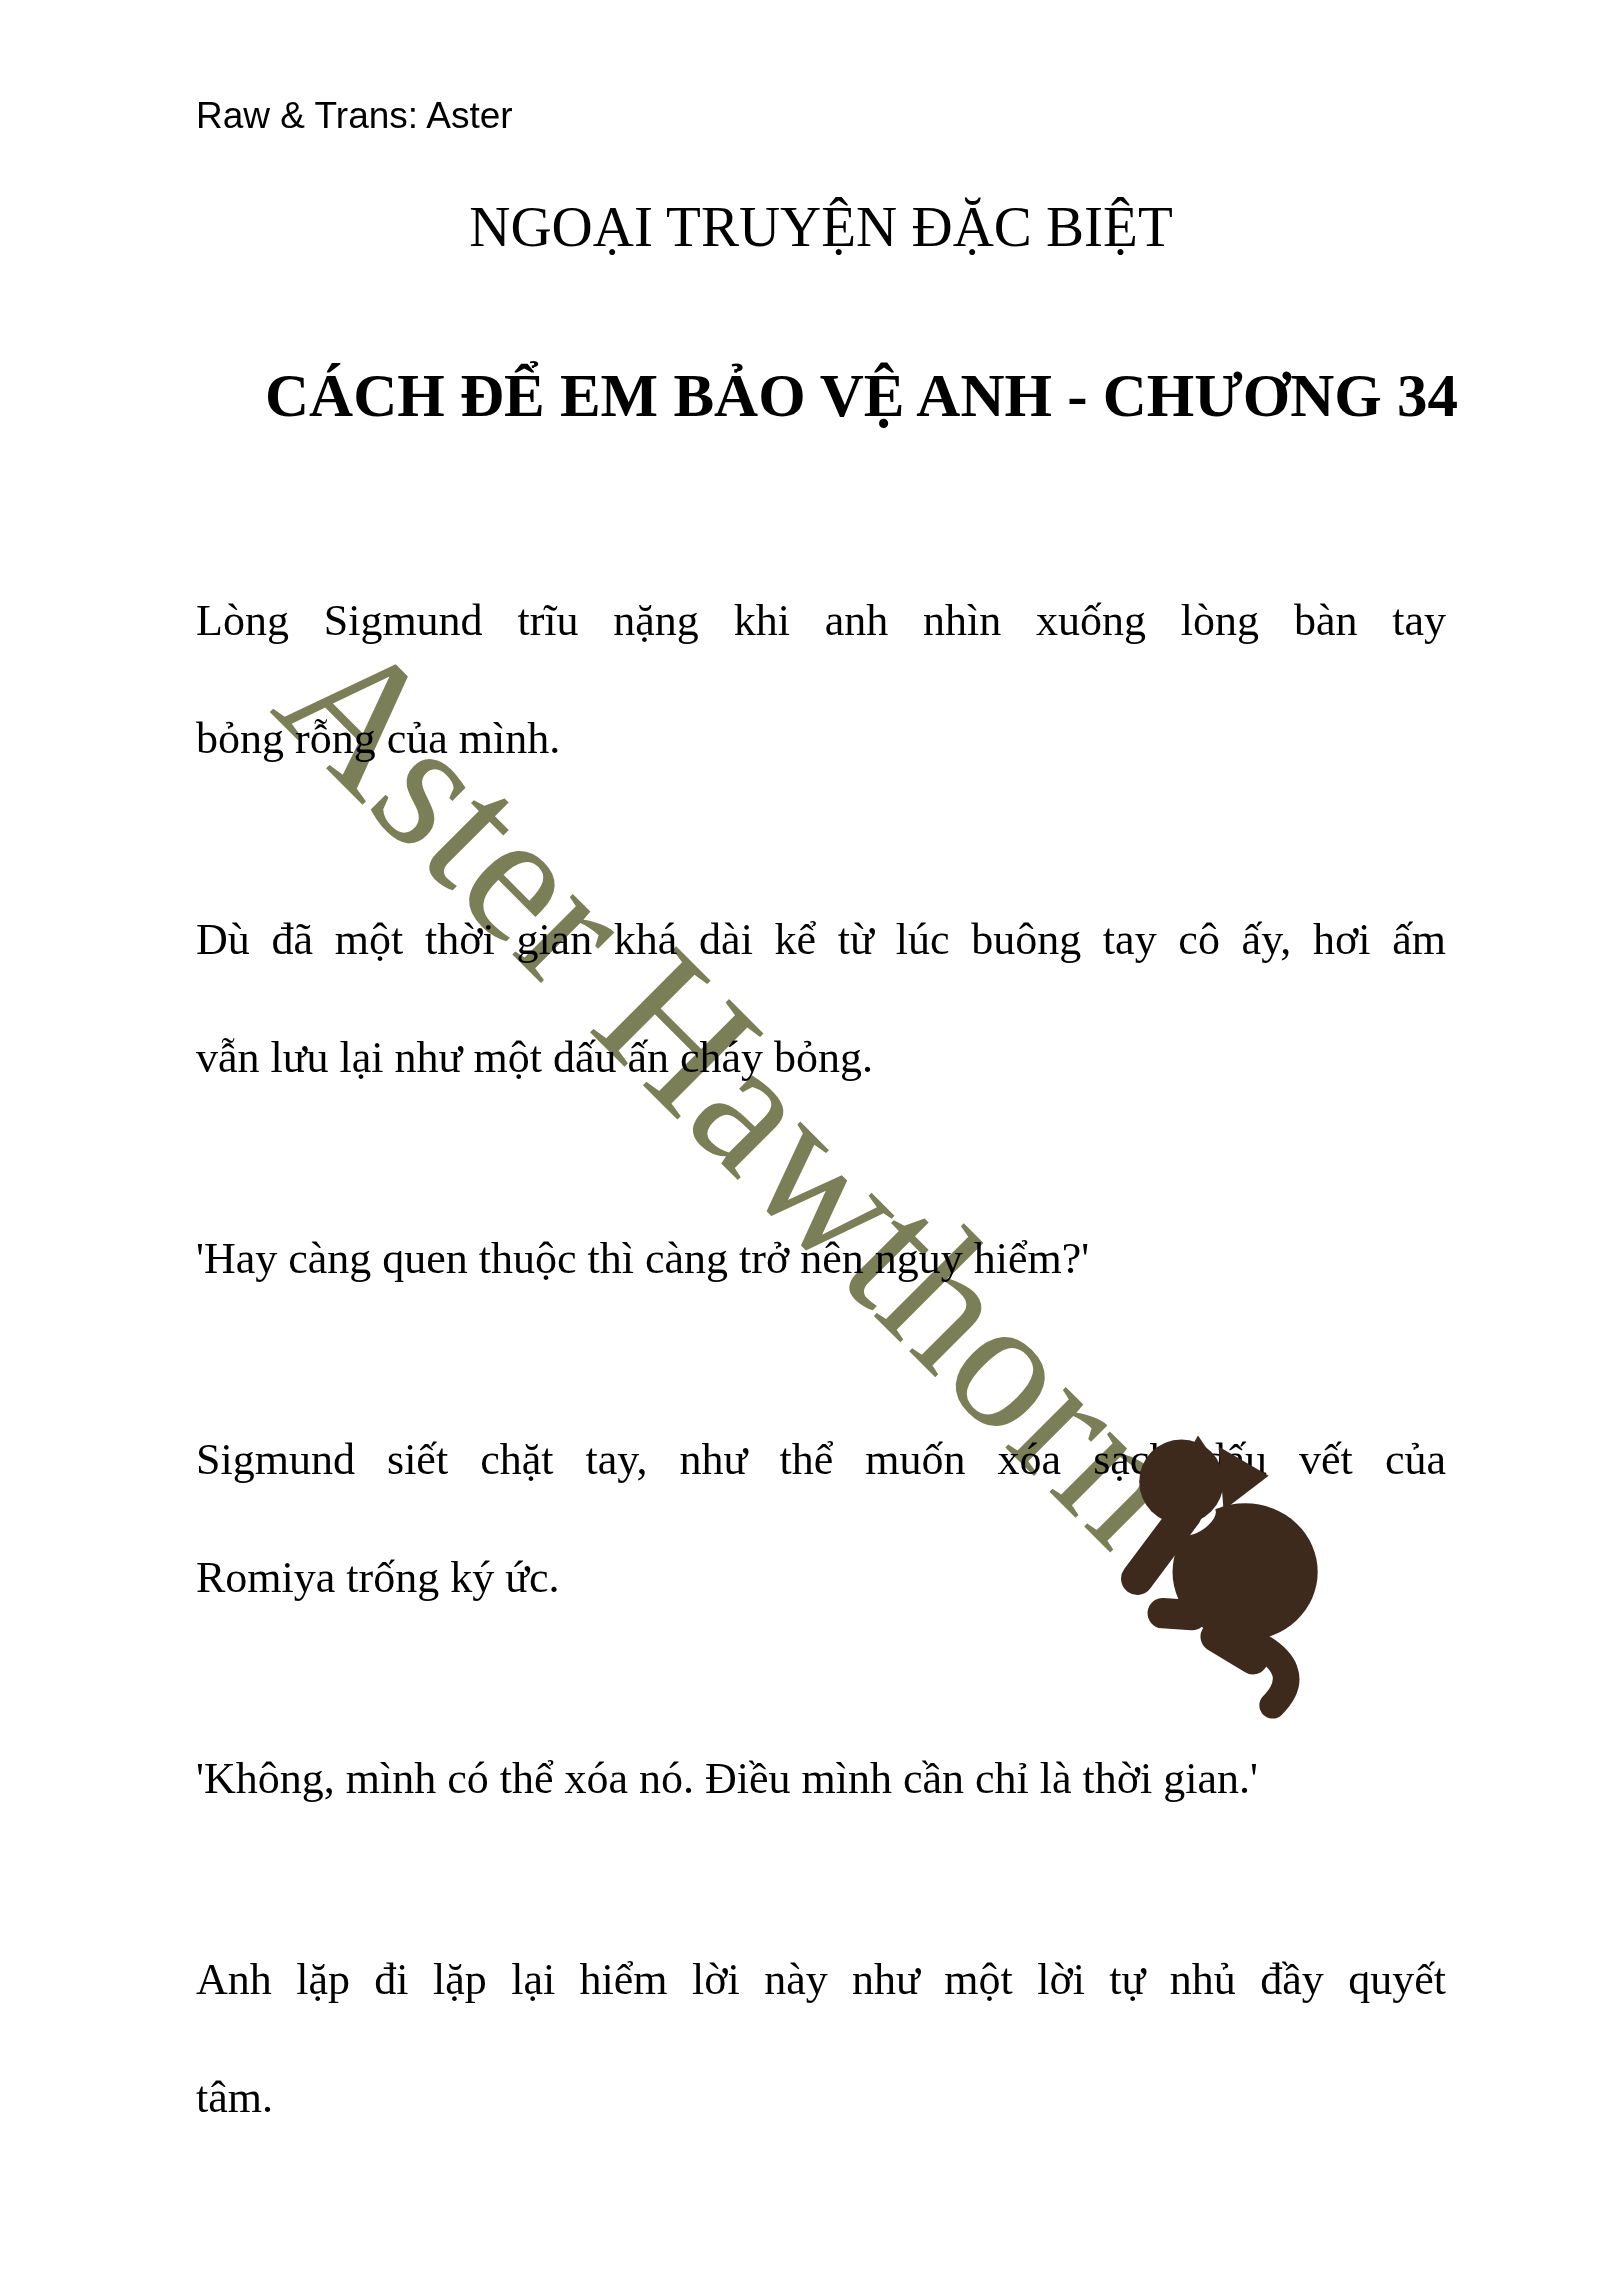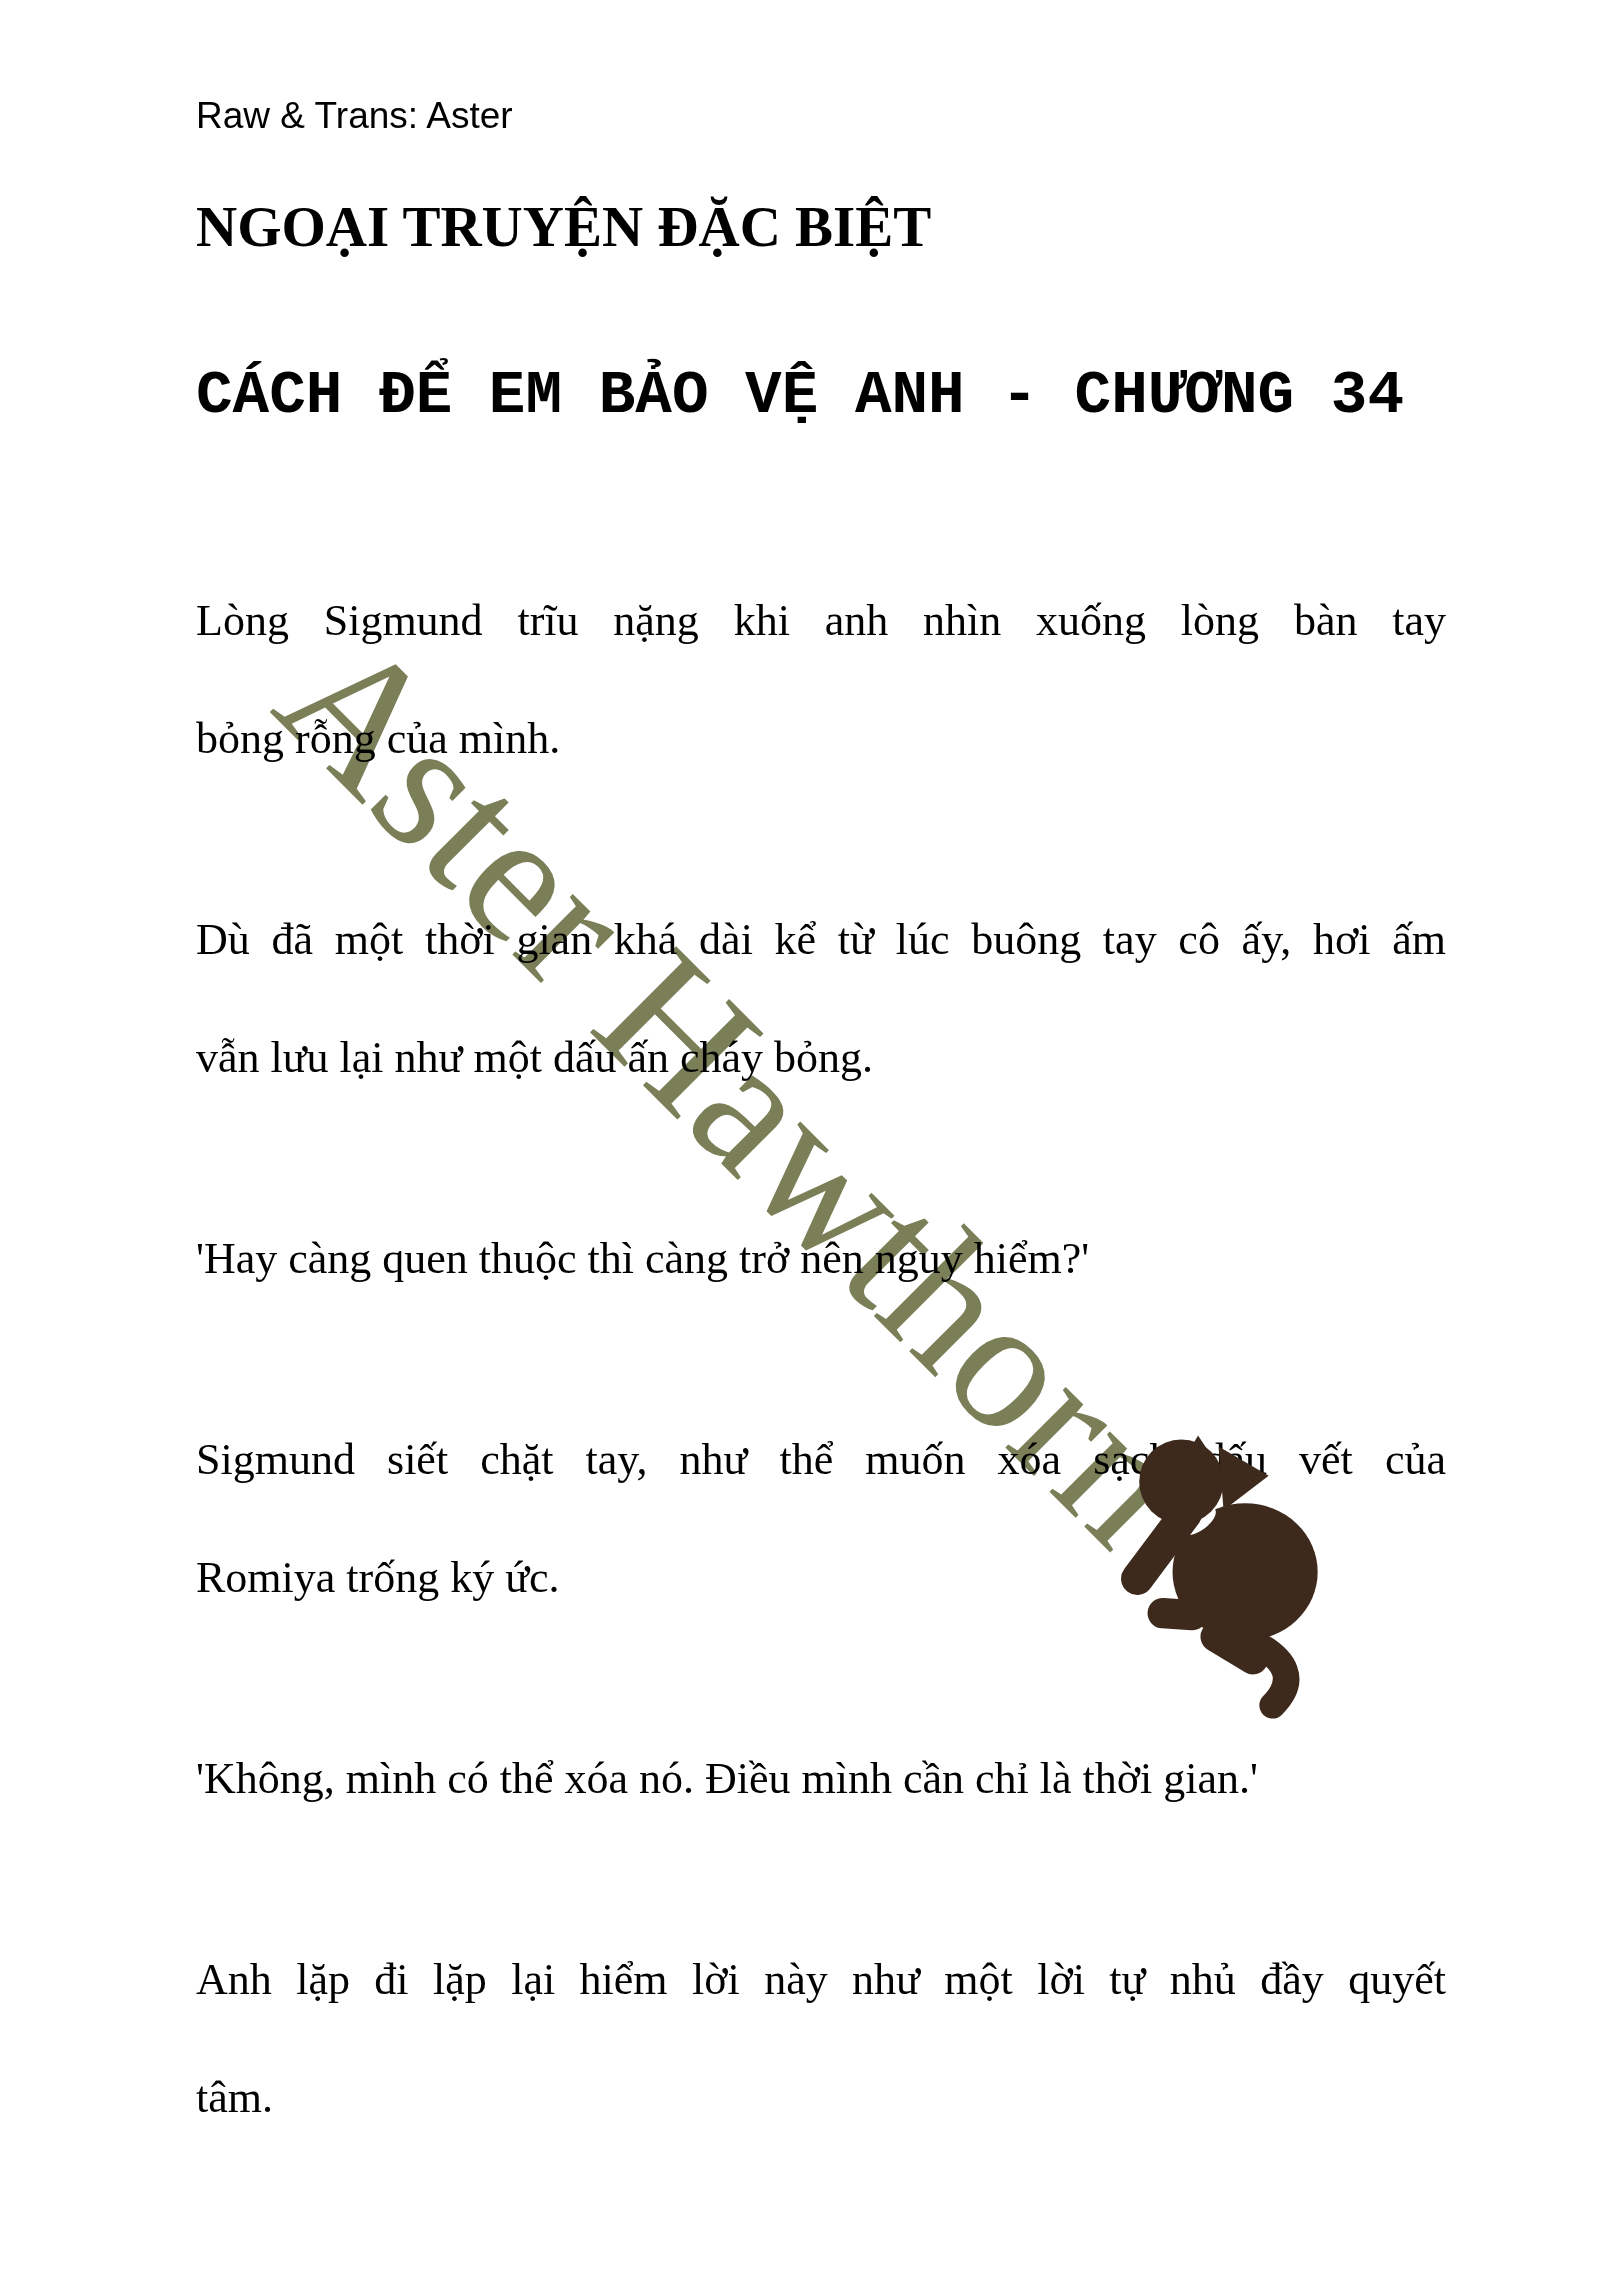--- a/index.html
+++ b/index.html
@@ -33,37 +33,36 @@
     font-family: "Liberation Sans", sans-serif;
     font-size: 37px;
     line-height: 35px;
     z-index: 2;
   }
   .title-1 {
     position: absolute;
     left: 196px;
     top: 192px;
     width: 1250px;
-    text-align: left;
-    font-weight: bold;
+    text-align: center;
+    font-weight: normal;
     font-size: 57px;
     line-height: 69px;
     z-index: 2;
   }
   .title-2 {
     position: absolute;
-    left: 196px;
+    left: 208px;
     top: 359px;
     width: 1250px;
-    text-align: left;
+    text-align: right;
     font-weight: bold;
     font-size: 61px;
     line-height: 73px;
     z-index: 2;
-    font-family: Liberation Mono, monospace;
   }
   .body-text {
     position: absolute;
     left: 196px;
     top: 562px;
     width: 1250px;
     z-index: 2;
   }
   .body-text p {
     margin: 0 0 83px 0;

